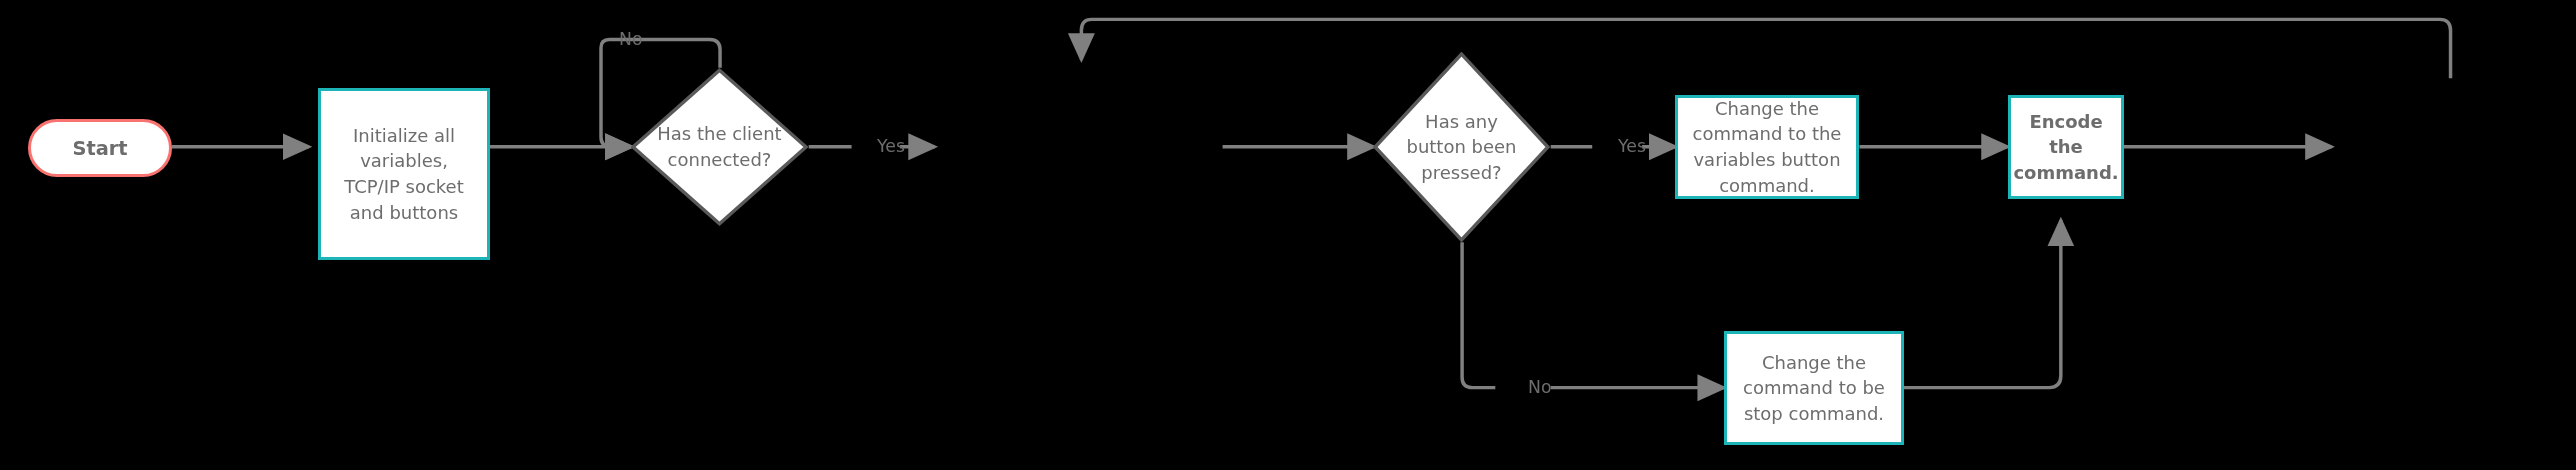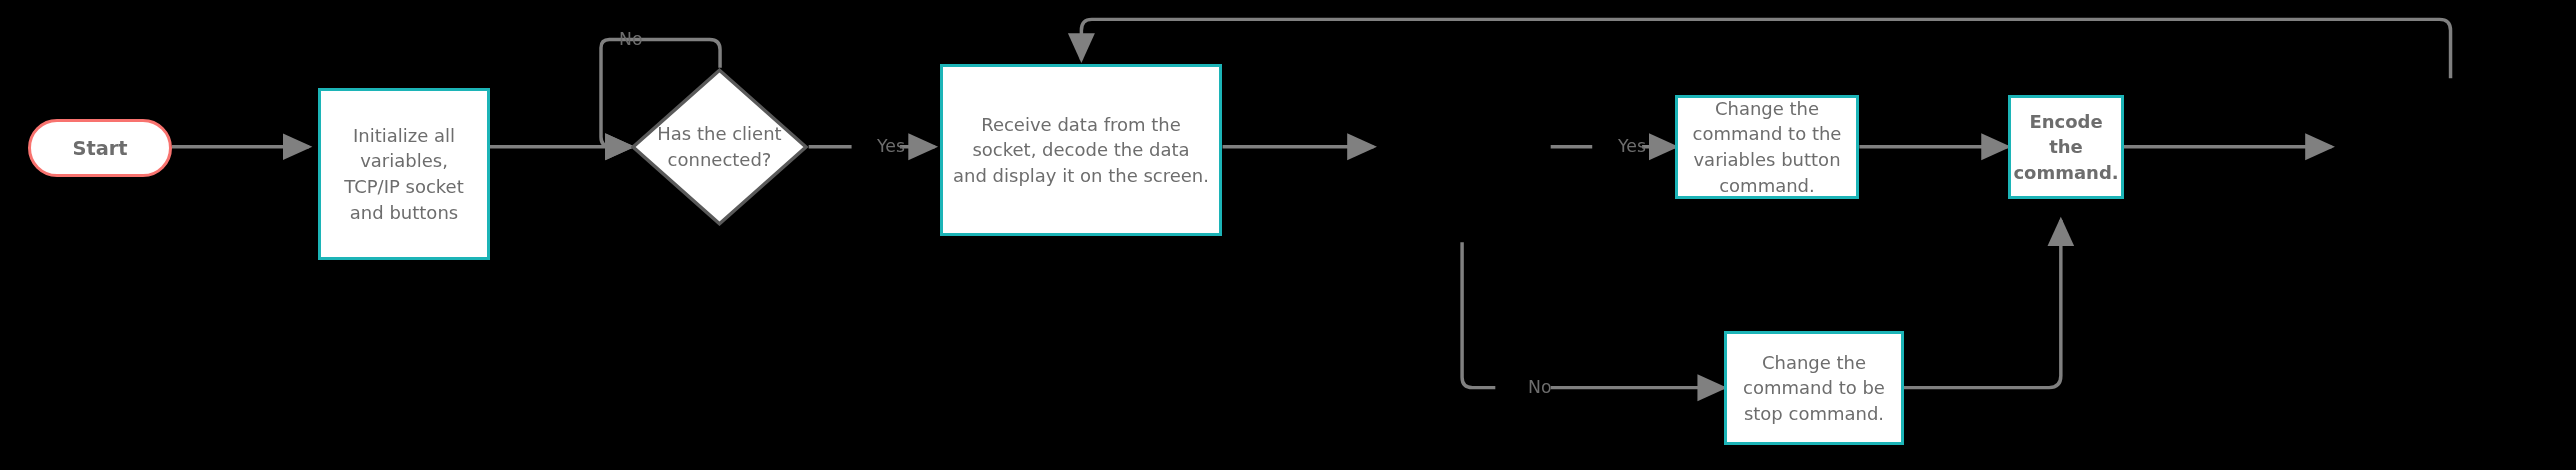--- a/index.html
+++ b/index.html
@@ -71,24 +71,27 @@
     <span class="txt">Initialize all variables, TCP/IP socket and buttons</span>
   </div>
 
   <div class="diamond" style="left:631px;top:68px;width:177px;height:158px;">
     <svg class="shape" viewBox="0 0 256 228" xmlns="http://www.w3.org/2000/svg">
       <polygon points="128,3 253,114 128,225 3,114" fill="#ffffff" stroke="#5a5a5a" stroke-width="5"></polygon>
     </svg>
     <span class="txt">Has the client connected?</span>
   </div>
 
-  <div class="node proc" style="left:940px;top:64px;width:282px;height:172px;">
-    <span class="txt">Receive data from the socket, decode the data and display it on the screen.</span>
+
+  <div class="diamond" style="left:1373px;top:52px;width:177px;height:190px;">
+    <svg class="shape" viewBox="0 0 256 275" xmlns="http://www.w3.org/2000/svg">
+      <polygon points="128,3 253,137.5 128,272 3,137.5" fill="#ffffff" stroke="#5a5a5a" stroke-width="5"></polygon>
+    </svg>
+    <span class="txt">Has any button been pressed?</span>
   </div>
-
 
   <div class="node proc" style="left:1675px;top:95px;width:184px;height:104px;">
     <span class="txt">Change the command to the variables button command.</span>
   </div>
 
   <div class="node proc" style="left:2008px;top:95px;width:116px;height:104px;font-weight:bold;">
     <span class="txt">Encode the command.</span>
   </div>
 
 

